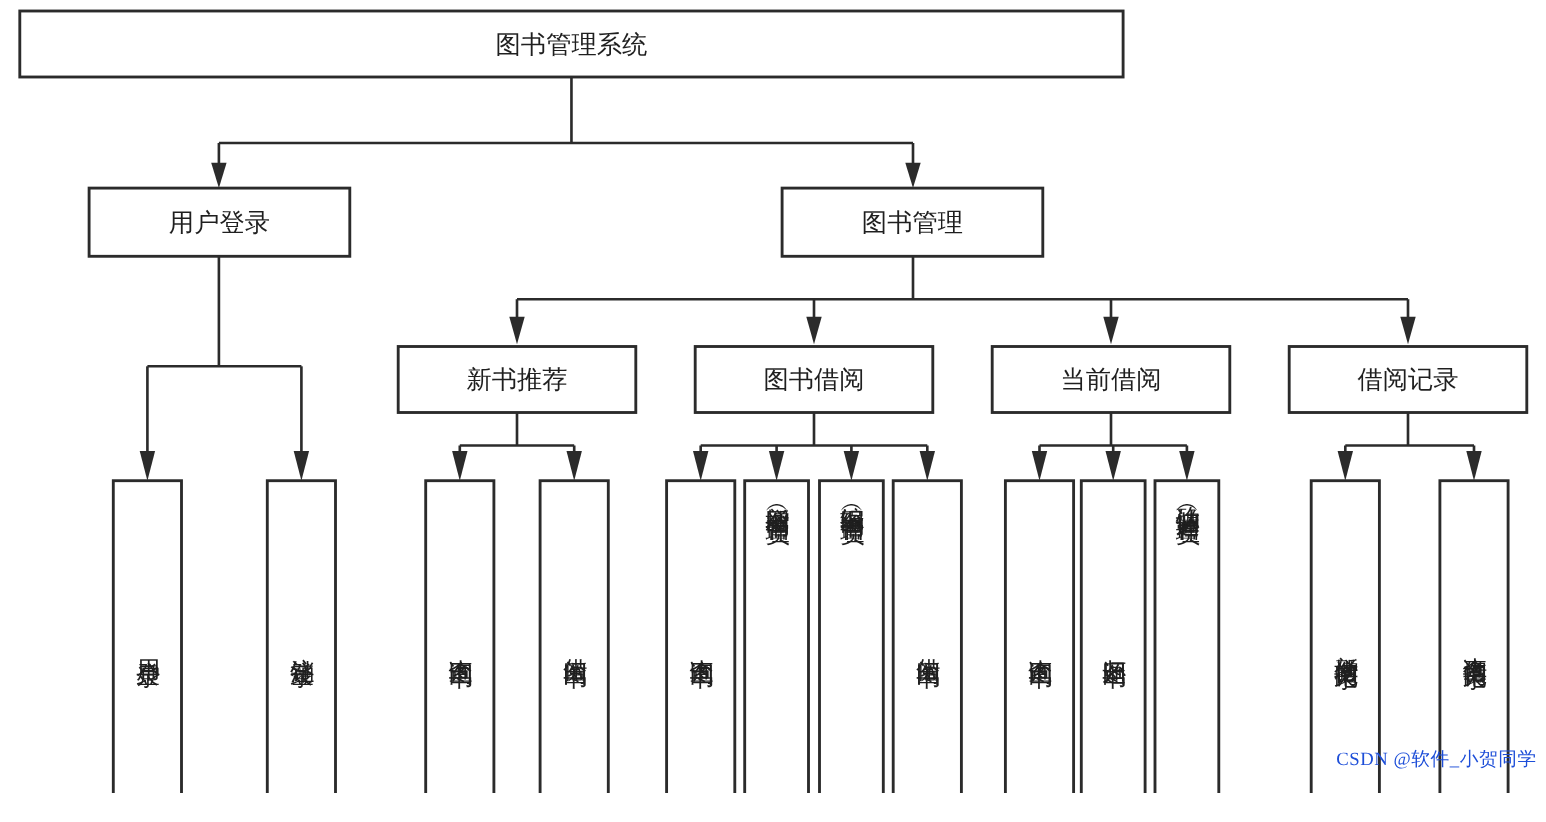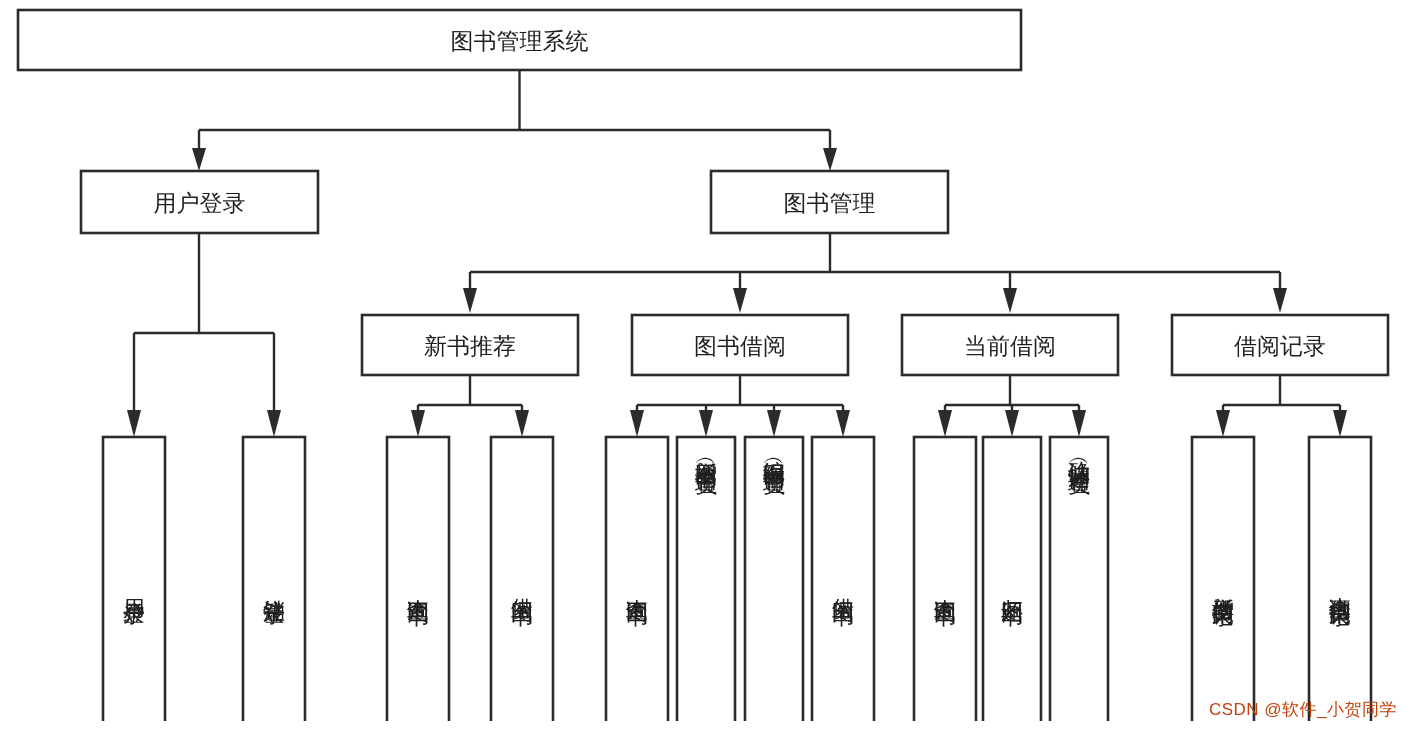--- a/index.html
+++ b/index.html
@@ -65,24 +65,24 @@
     font-size: 22px;
     line-height: 1.18;
     letter-spacing: 2px;
     color: #1f1f1f;
     white-space: nowrap;
     text-align: center;
   }
   .watermark {
     position: absolute;
     right: 8px;
-    bottom: 0;
-    font-family: Liberation Sans, sans-serif;
+    bottom: 20px;
+    font-family: Liberation Serif, serif;
     font-size: 17px;
-    color: #c2410c;
+    color: #1d4ed8;
     letter-spacing: 0.5px;
     white-space: nowrap;
   }
 </style>
 </head>
 <body>
 
 <div id="diagram-root">
 
   <svg class="flow" viewBox="0 0 1405 747">

